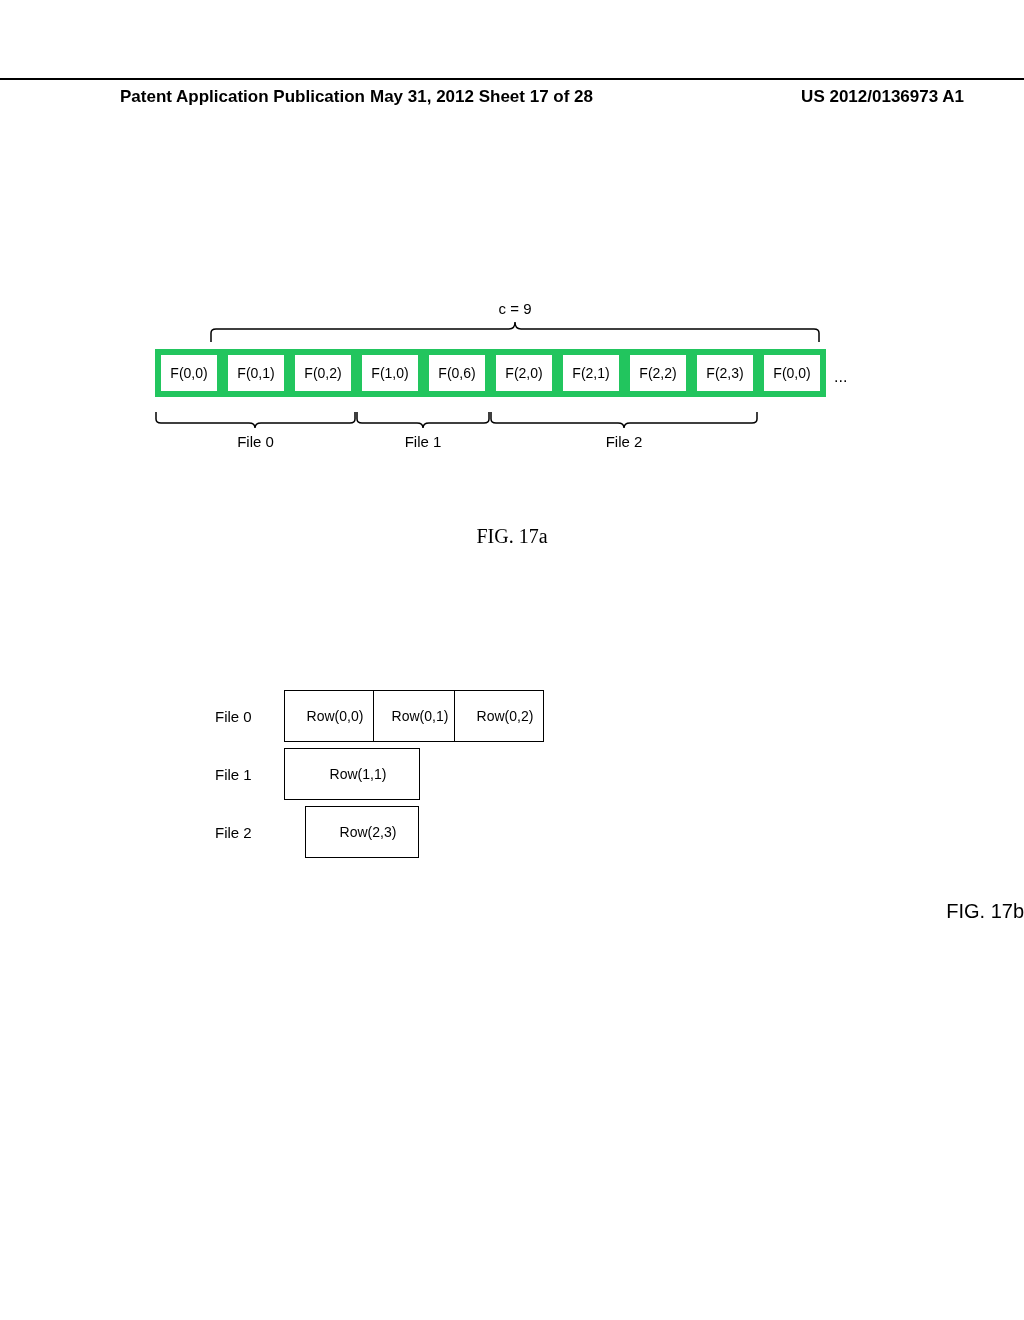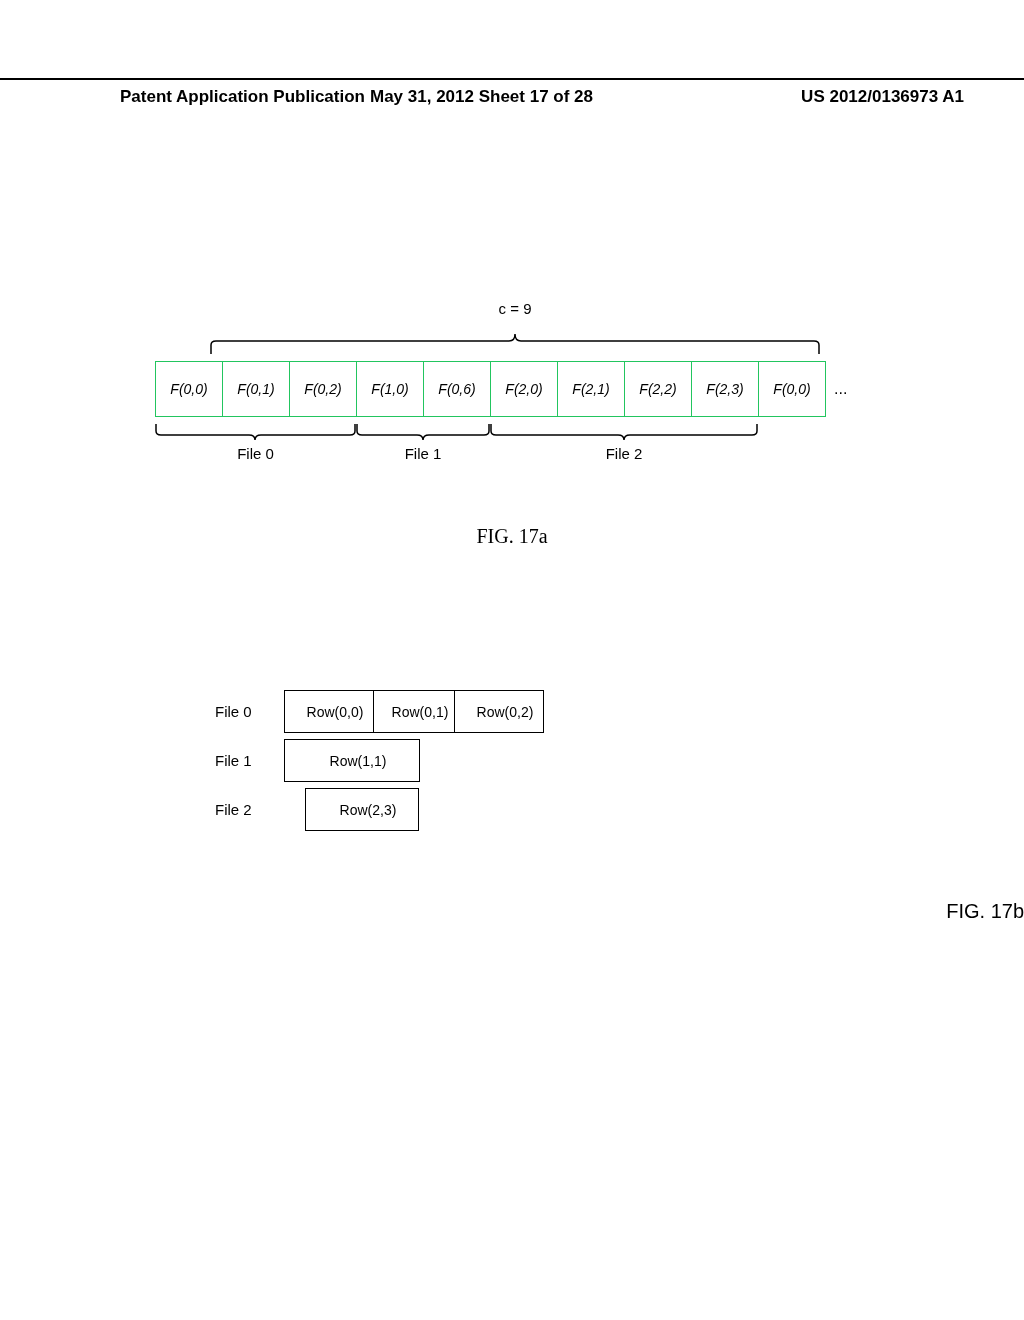--- a/index.html
+++ b/index.html
@@ -32,42 +32,41 @@
   
   .fig17a {
     position: absolute;
     top: 300px;
     left: 155px;
     width: 720px;
   }
   .c9 {
     text-align: center;
     font-size: 15px;
-    margin-bottom: 16px;
+    margin-bottom: 4px;
   }
   .top-brace {
     position: relative;
     height: 22px;
     margin: 0 auto 6px auto;
     width: 610px;
   }
   .top-brace svg { display:block; }
   .cells {
     display: flex;
   }
   .cell {
-    border: 1px solid #22c55e;
-    height: 56px;
+    border: 6px solid #22c55e;
+    height: 48px;
     display: flex;
     align-items: center;
     justify-content: center;
     font-size: 14px;
     box-sizing: border-box;
     margin-left: -1px;
-    font-style: italic;
   }
   .cell:first-child { margin-left: 0; }
   .w { width: 68px; }
   .dots {
     height: 56px;
     display: flex;
     align-items: center;
     justify-content: center;
     font-size: 16px;
     margin-left: 8px;
@@ -105,21 +104,21 @@
     display: flex;
     align-items: center;
     margin-bottom: 6px;
   }
   .row-label {
     width: 70px;
     font-size: 15px;
   }
   .row-cell {
     border: 1px solid #000;
-    height: 43px;
+    height: 52px;
     display: flex;
     align-items: center;
     justify-content: center;
     font-size: 14px;
     box-sizing: border-box;
     margin-left: -1px;
     padding-left: 12px;
   }
   .row-cell:first-of-type { margin-left: 0; }
 

